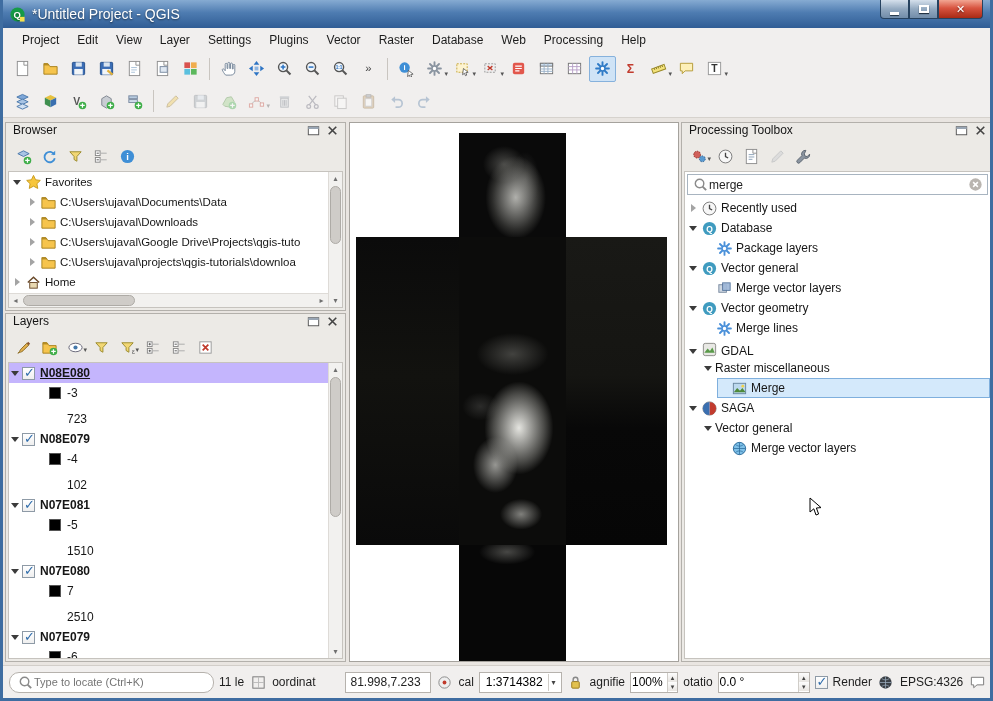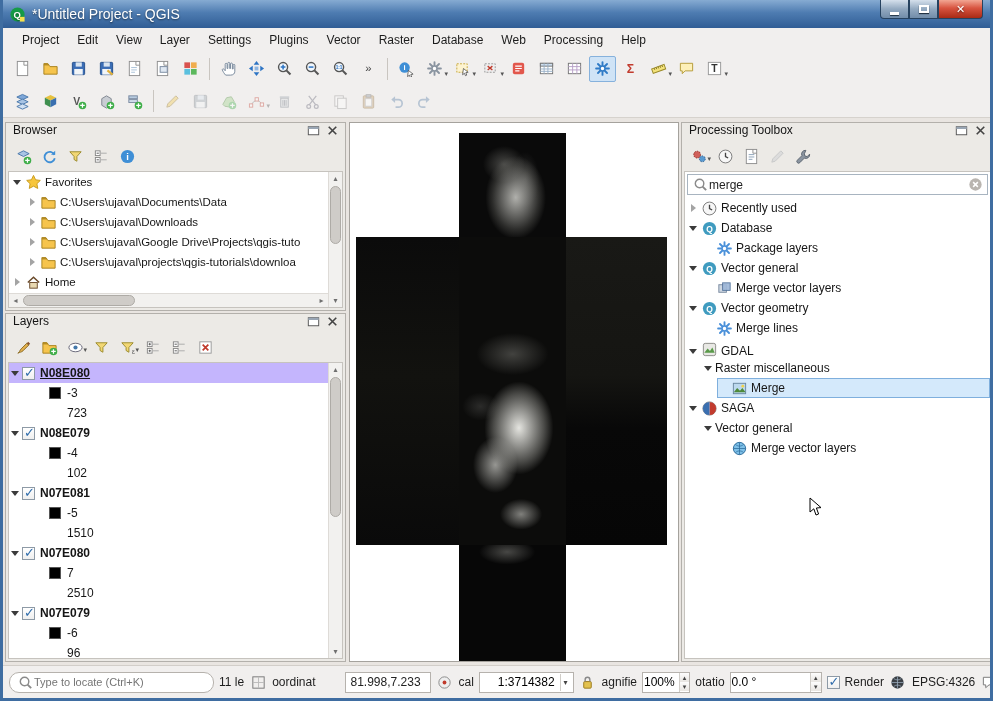--- a/index.html
+++ b/index.html
@@ -39,21 +39,21 @@
 .exp.collapsed::after{content:"";position:absolute;left:4px;top:2px;border:4px solid transparent;border-left:5px solid #a4a4a4;}
 .exp.expanded::after{content:"";position:absolute;left:2px;top:4px;border:4px solid transparent;border-top:5px solid #3b3b3b;}
 .ticon{width:18px;height:17px;flex:none;display:flex;align-items:center;justify-content:center;margin-right:3px;}
 .tlabel{color:#161616;}
 #browser-tree .tlabel{font-size:11.5px;}
 .trow.selected{background:#d4e9fb;box-shadow:inset 0 0 0 1px #7fafdd;}
 .layer-row.selected{background:#c4b5fd;box-shadow:none;}
 .lname{font-weight:bold;}
 .underl{text-decoration:underline;}
 .legend-row{margin-left:40px;}
-.legend-row2{margin-left:58px;}
+.legend-row2{margin-left:58px;margin-top:6px;}
 .swatch{width:12px;height:12px;background:#000;border:1px solid #555;margin-right:6px;flex:none;}
 .cb{width:13px;height:13px;background:linear-gradient(#fff,#efefef);border:1px solid #8e9aa6;flex:none;margin-right:5px;position:relative;}
 .cb.checked::after{content:"✓";position:absolute;left:1px;top:-3px;font-size:13px;font-weight:bold;color:#2f6cab;}
 
 .vscroll{position:absolute;right:0;top:0;bottom:0;width:14px;background:#f2f1ef;border-left:1px solid #dedbd7;}
 .vthumb{position:absolute;left:1px;width:11px;background:#cfccc8;border:1px solid #aeaba6;border-radius:6px;}
 .sarrow{position:absolute;left:0;width:13px;height:13px;color:#6f6f6f;font-size:8px;display:flex;align-items:center;justify-content:center;}
 .sarrow.up{top:0;}.sarrow.down{bottom:0;}
 .hscroll{position:absolute;left:0;right:14px;bottom:0;height:14px;background:#f2f1ef;border-top:1px solid #dedbd7;}
 .hthumb{position:absolute;top:1px;height:11px;background:#cfccc8;border:1px solid #aeaba6;border-radius:6px;}
@@ -69,21 +69,21 @@
 #tile-left{left:6px;top:114px;width:103px;height:308px;background:linear-gradient(180deg,#0b0b0b 0%,#12120f 45%,#0a0a0a 100%);}
 #tile-center{left:109px;top:114px;width:107px;height:308px;background:radial-gradient(46px 62px at 56% 62%,rgba(240,240,235,.95),rgba(150,150,145,.45) 55%,rgba(0,0,0,0) 75%),radial-gradient(32px 40px at 34% 74%,rgba(210,210,205,.7),rgba(0,0,0,0) 70%),radial-gradient(48px 28px at 50% 38%,rgba(120,120,115,.5),rgba(0,0,0,0) 75%),radial-gradient(30px 22px at 58% 90%,rgba(190,190,185,.65),rgba(0,0,0,0) 70%),radial-gradient(26px 20px at 20% 55%,rgba(90,90,88,.4),rgba(0,0,0,0) 70%),#0c0c0b;}
 #tile-right{left:216px;top:114px;width:101px;height:308px;background:linear-gradient(180deg,#191916 0%,#151512 45%,#080808 62%,#060606 100%);}
 #tile-bottom{left:109px;top:422px;width:107px;height:116px;background:radial-gradient(40px 18px at 45% 6%,rgba(150,150,145,.45),rgba(0,0,0,0) 70%),#070707;}
 
 #statusbar{position:absolute;left:0;bottom:0;width:100%;height:33px;background:#f1efee;border-top:1px solid #d2cec9;display:flex;align-items:center;padding:0 6px;gap:5px;}
 .locate{display:flex;align-items:center;background:#fff;border:1px solid #b6b2ad;border-radius:10px;height:21px;width:205px;padding:0 6px;flex:none;}
 .locate input{border:none;outline:none;flex:1;font-size:11px;color:#555;min-width:0;background:transparent;}
 .sb-text{color:#1e1e1e;flex:none;}
 .sb-input{background:#fff;border:1px solid #b6b2ad;height:21px;padding:0 5px;font-size:12px;color:#222;flex:none;}
-.combo{display:flex;align-items:center;background:#fff;border:1px solid #b6b2ad;height:21px;padding:0 2px 0 18px;gap:5px;flex:none;}
+.combo{display:flex;align-items:center;background:#fff;border:1px solid #b6b2ad;height:21px;padding:0 2px 0 6px;gap:5px;flex:none;}
 .combo .carr{font-size:8px;color:#444;border-left:1px solid #d0cdc8;padding:4px 3px;}
 .spin{display:flex;align-items:center;background:#fff;border:1px solid #b6b2ad;height:21px;padding-left:1px;flex:none;}
 .spin-val{flex:1;padding-right:4px;}
 .spin-btns{display:flex;flex-direction:column;border-left:1px solid #d0cdc8;height:100%;}
 .spin-btns i{font-style:normal;font-size:7px;line-height:9px;padding:0 3px;color:#444;background:linear-gradient(#fdfdfd,#e8e5e1);}
 .sic{width:18px;height:18px;display:flex;align-items:center;justify-content:center;flex:none;}
 #cursor{position:absolute;left:806px;top:497px;z-index:60;}
 </style>
 </head>
 <body>

